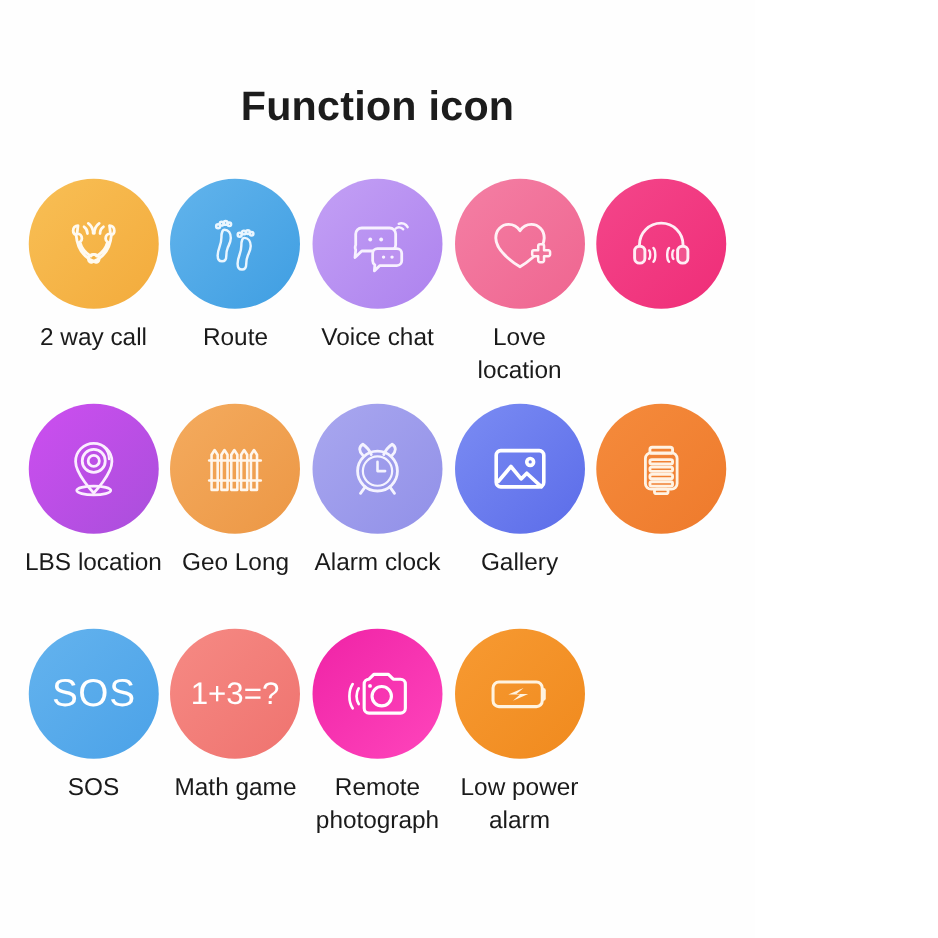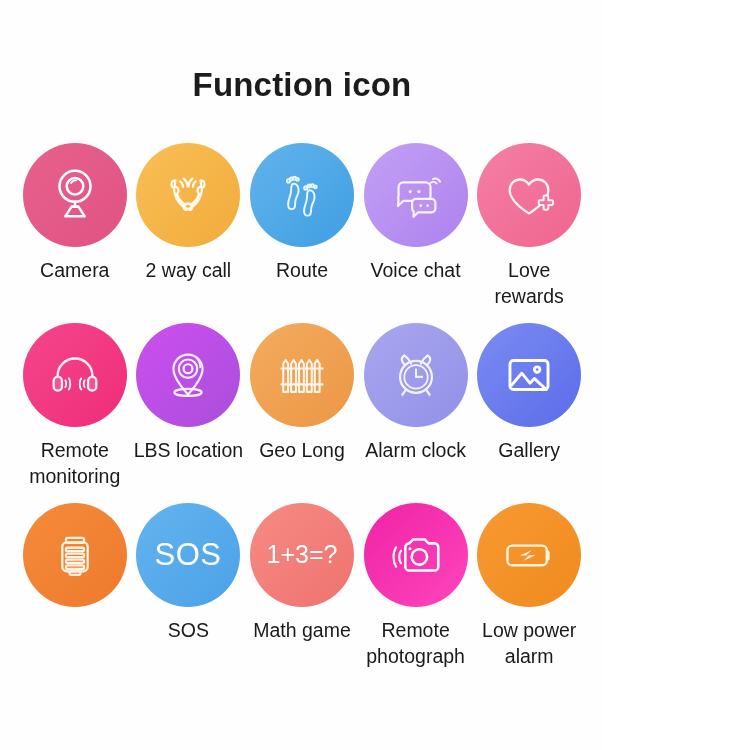--- a/index.html
+++ b/index.html
@@ -79,32 +79,20 @@
 </style>
 </head>
 <body>
 
 <div class="page">
 
   <div class="page-title">Function icon</div>
 
   <div class="grid">
 
-    <div class="cell">
-      <div class="circle" style="background:linear-gradient(135deg,#e8608c,#e05384)">
-        <svg width="62" height="62" viewBox="0 0 64 64" fill="none" stroke="#ffffff" stroke-width="2.6" stroke-linecap="round" stroke-linejoin="round">
-          <circle cx="32" cy="23" r="16"></circle>
-          <circle cx="32" cy="23" r="8.5"></circle>
-          <path d="M28 19.5a5.5 5.5 0 0 1 5-2.6" stroke-width="2"></path>
-          <path d="M32 39v5"></path>
-          <path d="M22 54h20l-6.5-10h-7L22 54z"></path>
-        </svg>
-      </div>
-      <div class="label">Camera</div>
-    </div>
 
     <div class="cell">
       <div class="circle" style="background:linear-gradient(135deg,#f8bf55,#f3ab3c)">
         <svg width="62" height="62" viewBox="0 0 64 64" fill="none" stroke="#fffaf0" stroke-width="2.3" stroke-linecap="round" stroke-linejoin="round">
           <path d="M17 17c-2.4 0-4 1.8-4 4.2 0 1.8 1 3 2.4 3.4 1 12 6.6 19 16 22.6 1.6.5 3-.7 3-2.4 0-2.4-1.6-4-4-4-1.4 0-2.2.6-2.8 1.4-4.6-2.6-7.6-6.4-9-11.6 1-.6 1.6-1.6 1.6-3 0-2.4-1.6-4-4-4l.8-6.6z" transform="translate(2,0)"></path>
           <path d="M24 18c1.8 1.2 2.8 3.2 2.8 5.6"></path>
           <path d="M27.5 15.2c2.6 1.8 4 4.6 4 8.2"></path>
           <path d="M47 17c2.4 0 4 1.8 4 4.2 0 1.8-1 3-2.4 3.4-1 12-6.6 19-16 22.6-1.6.5-3-.7-3-2.4 0-2.4 1.6-4 4-4 1.4 0 2.2.6 2.8 1.4 4.6-2.6 7.6-6.4 9-11.6-1-.6-1.6-1.6-1.6-3 0-2.4 1.6-4 4-4l-.8-6.6z" transform="translate(-2,0)"></path>
           <path d="M40 18c-1.8 1.2-2.8 3.2-2.8 5.6"></path>
           <path d="M36.5 15.2c-2.6 1.8-4 4.6-4 8.2"></path>
@@ -147,36 +135,35 @@
       <div class="label">Voice chat</div>
     </div>
 
     <div class="cell">
       <div class="circle" style="background:linear-gradient(135deg,#f47fa4,#ef6590)">
         <svg width="62" height="62" viewBox="0 0 64 64" fill="none" stroke="#fff1f5" stroke-width="2.4" stroke-linecap="round" stroke-linejoin="round">
           <path d="M32 51S12 39.6 12 27.2C12 20.6 16.8 16 22.6 16c3.8 0 7.3 2 9.4 5.2C34.1 18 37.6 16 41.4 16 47.2 16 52 20.6 52 27.2 52 39.6 32 51 32 51z"></path>
           <path d="M44.5 37.5h4.2v-4.2a1.6 1.6 0 0 1 1.6-1.6h2.4a1.6 1.6 0 0 1 1.6 1.6v4.2h4.2a1.6 1.6 0 0 1 1.6 1.6v2.4a1.6 1.6 0 0 1-1.6 1.6h-4.2v4.2a1.6 1.6 0 0 1-1.6 1.6h-2.4a1.6 1.6 0 0 1-1.6-1.6v-4.2h-4.2a1.6 1.6 0 0 1-1.6-1.6v-2.4a1.6 1.6 0 0 1 1.6-1.6z" transform="scale(0.86) translate(6,6)" fill="#f0749a"></path>
         </svg>
       </div>
-      <div class="label">Love rewards</div>
+      <div class="label">Love location</div>
     </div>
 
     <div class="cell">
       <div class="circle" style="background:linear-gradient(135deg,#f4468a,#ef2d78)">
         <svg width="62" height="62" viewBox="0 0 64 64" fill="none" stroke="#ffeef5" stroke-width="2.4" stroke-linecap="round" stroke-linejoin="round">
           <path d="M14 39V33c0-10 8-18 18-18s18 8 18 18v6"></path>
           <rect x="10" y="34" width="8.5" height="14" rx="4" fill="#f1548f"></rect>
           <rect x="45.5" y="34" width="8.5" height="14" rx="4" fill="#f1548f"></rect>
           <path d="M22 37.5c1.2 1.2 1.2 5.8 0 7" stroke-width="2"></path>
           <path d="M25.6 35.5c2 2.2 2 9.2 0 11.4" stroke-width="2"></path>
           <path d="M42 37.5c-1.2 1.2-1.2 5.8 0 7" stroke-width="2"></path>
           <path d="M38.4 35.5c-2 2.2-2 9.2 0 11.4" stroke-width="2"></path>
         </svg>
       </div>
-      <div class="label">Remote monitoring</div>
     </div>
 
     <div class="cell">
       <div class="circle" style="background:linear-gradient(135deg,#cd4ef0,#a94fdb)">
         <svg width="62" height="62" viewBox="0 0 64 64" fill="none" stroke="#fbeeff" stroke-width="2.3" stroke-linecap="round" stroke-linejoin="round">
           <path d="M32 11c-8.3 0-15 6.7-15 15 0 10.5 15 26 15 26s15-15.5 15-26c0-8.3-6.7-15-15-15z"></path>
           <circle cx="32" cy="25.5" r="9.5"></circle>
           <circle cx="32" cy="25.5" r="4.6"></circle>
           <path d="M39.8 13.5c3 2.6 4.8 6.4 4.8 10.6" stroke-width="1.8"></path>
           <ellipse cx="32" cy="50" rx="14" ry="3.6"></ellipse>

